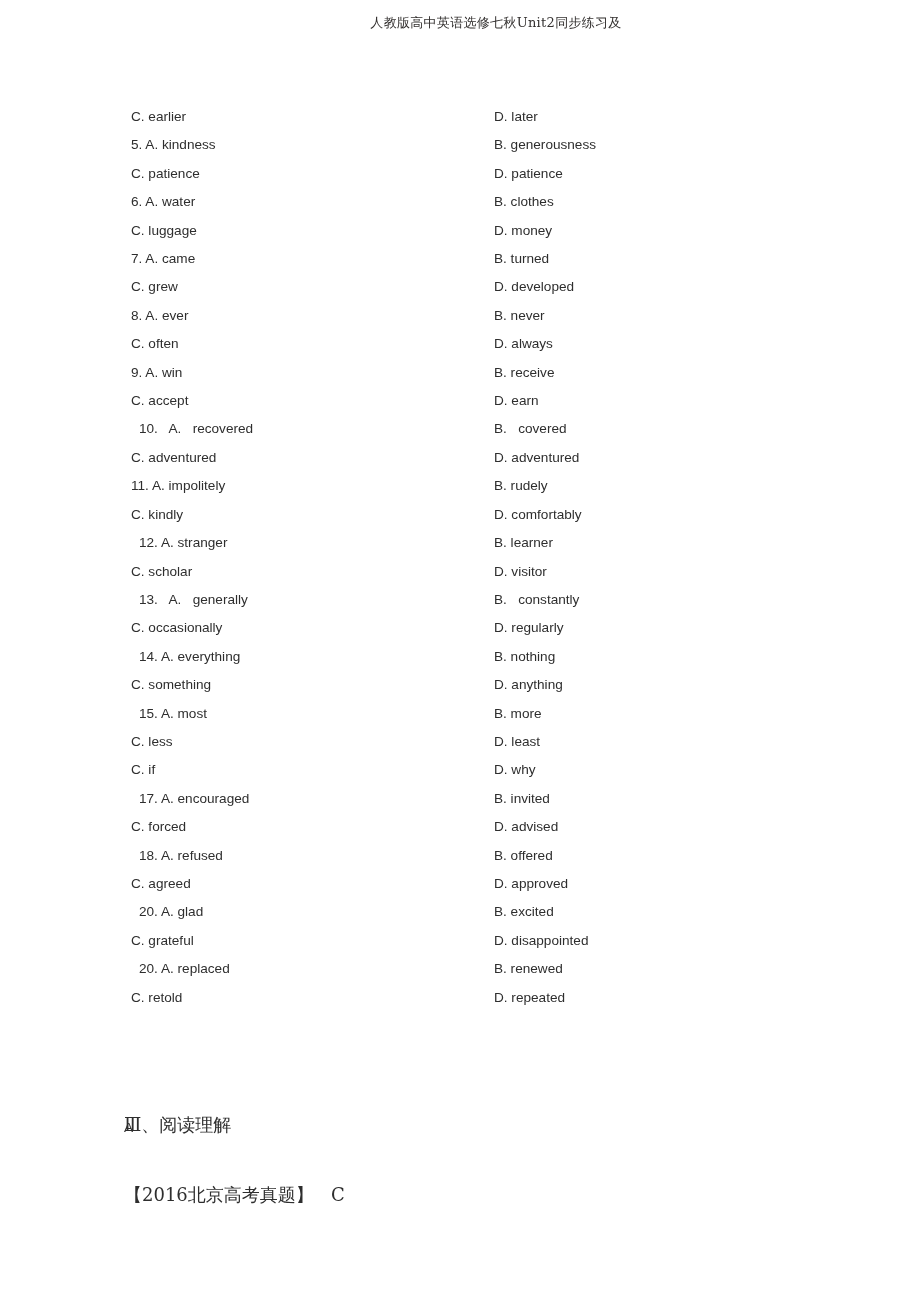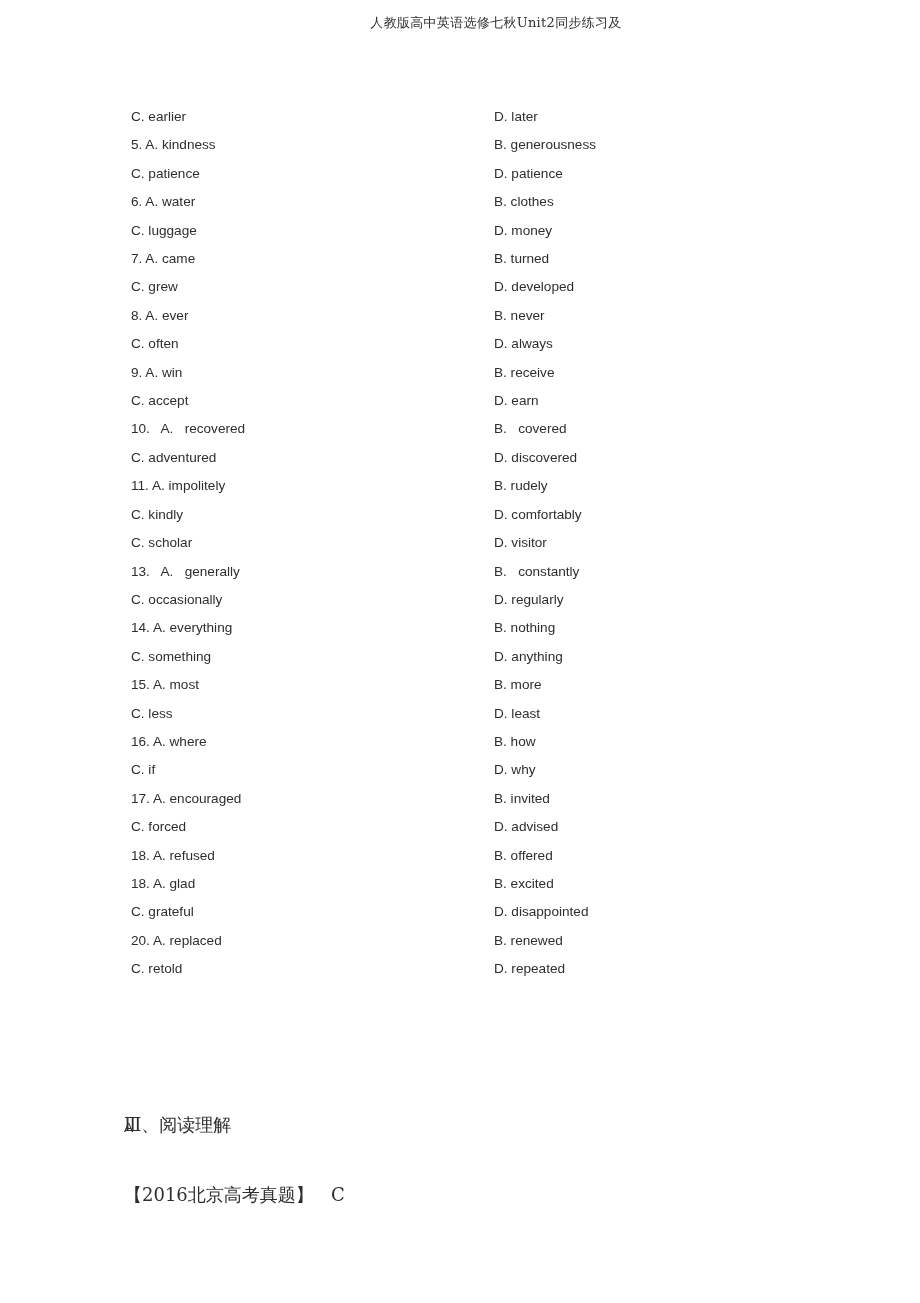--- a/index.html
+++ b/index.html
@@ -54,21 +54,21 @@
     position: absolute;
     top: 0;
     font-size: 13.6px;
     color: #2e2e2e;
     white-space: pre;
   }
   .opt.left  { left: 131px; }
   .opt.right { left: 494px; }
 
   
-  .opt.ind1 { }
+  .opt.ind1 { margin-left: 8px; }
   .opt.ind2 { }
 
   
   .section-block {
     position: absolute;
     left: 0;
     width: 920px;
   }
   .section-line {
     position: absolute;
@@ -137,31 +137,35 @@
     <div class="option-row">
       <span class="opt left">C. accept</span>
       <span class="opt right">D. earn</span>
     </div>
     <div class="option-row">
       <span class="opt left ind1">10.   A.   recovered</span>
       <span class="opt right">B.   covered</span>
     </div>
     <div class="option-row">
       <span class="opt left">C. adventured</span>
-      <span class="opt right">D. discovered</span>
+      <span class="opt right">D. adventured</span>
     </div>
     <div class="option-row">
       <span class="opt left">11. A. impolitely</span>
       <span class="opt right">B. rudely</span>
     </div>
     <div class="option-row">
       <span class="opt left">C. kindly</span>
       <span class="opt right">D. comfortably</span>
     </div>
     <div class="option-row">
+      <span class="opt left ind1">12. A. stranger</span>
+      <span class="opt right">B. learner</span>
+    </div>
+    <div class="option-row">
       <span class="opt left">C. scholar</span>
       <span class="opt right">D. visitor</span>
     </div>
     <div class="option-row">
       <span class="opt left ind1">13.   A.   generally</span>
       <span class="opt right">B.   constantly</span>
     </div>
     <div class="option-row">
       <span class="opt left">C. occasionally</span>
       <span class="opt right">D. regularly</span>
@@ -176,41 +180,41 @@
     </div>
     <div class="option-row">
       <span class="opt left ind1">15. A. most</span>
       <span class="opt right">B. more</span>
     </div>
     <div class="option-row">
       <span class="opt left">C. less</span>
       <span class="opt right">D. least</span>
     </div>
     <div class="option-row">
-      <span class="opt left ind1">16. A. where</span>
-      <span class="opt right">B. how</span>
-    </div>
-    <div class="option-row">
       <span class="opt left">C. if</span>
       <span class="opt right">D. why</span>
     </div>
     <div class="option-row">
       <span class="opt left ind1">17. A. encouraged</span>
       <span class="opt right">B. invited</span>
     </div>
     <div class="option-row">
       <span class="opt left ind2">C. forced</span>
       <span class="opt right">D. advised</span>
     </div>
     <div class="option-row">
       <span class="opt left ind1">18. A. refused</span>
       <span class="opt right">B. offered</span>
     </div>
     <div class="option-row">
-      <span class="opt left ind1">18. A. glad</span>
+      <span class="opt left">C. agreed</span>
+      <span class="opt right">D. approved</span>
+    </div>
+    <div class="option-row">
+      <span class="opt left ind1">20. A. glad</span>
       <span class="opt right">B. excited</span>
     </div>
     <div class="option-row">
       <span class="opt left">C. grateful</span>
       <span class="opt right">D. disappointed</span>
     </div>
     <div class="option-row">
       <span class="opt left ind1">20. A. replaced</span>
       <span class="opt right">B. renewed</span>
     </div>

